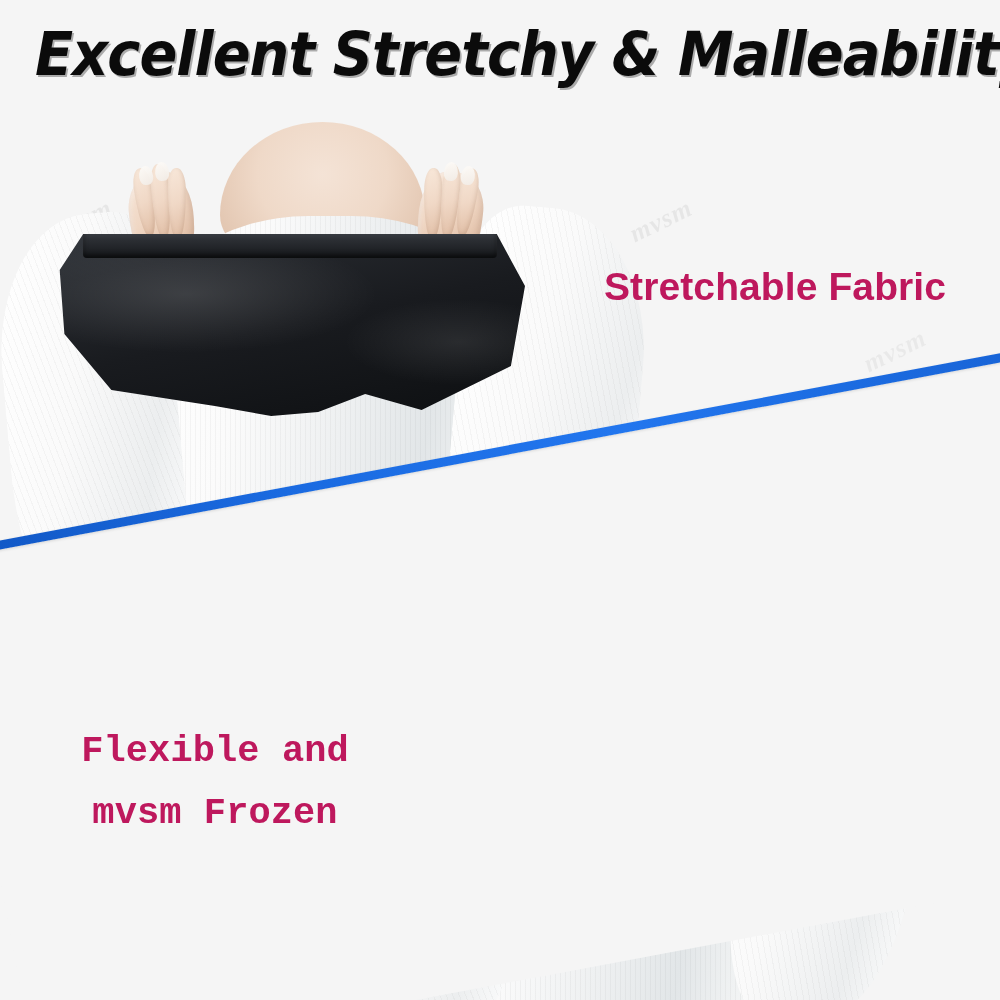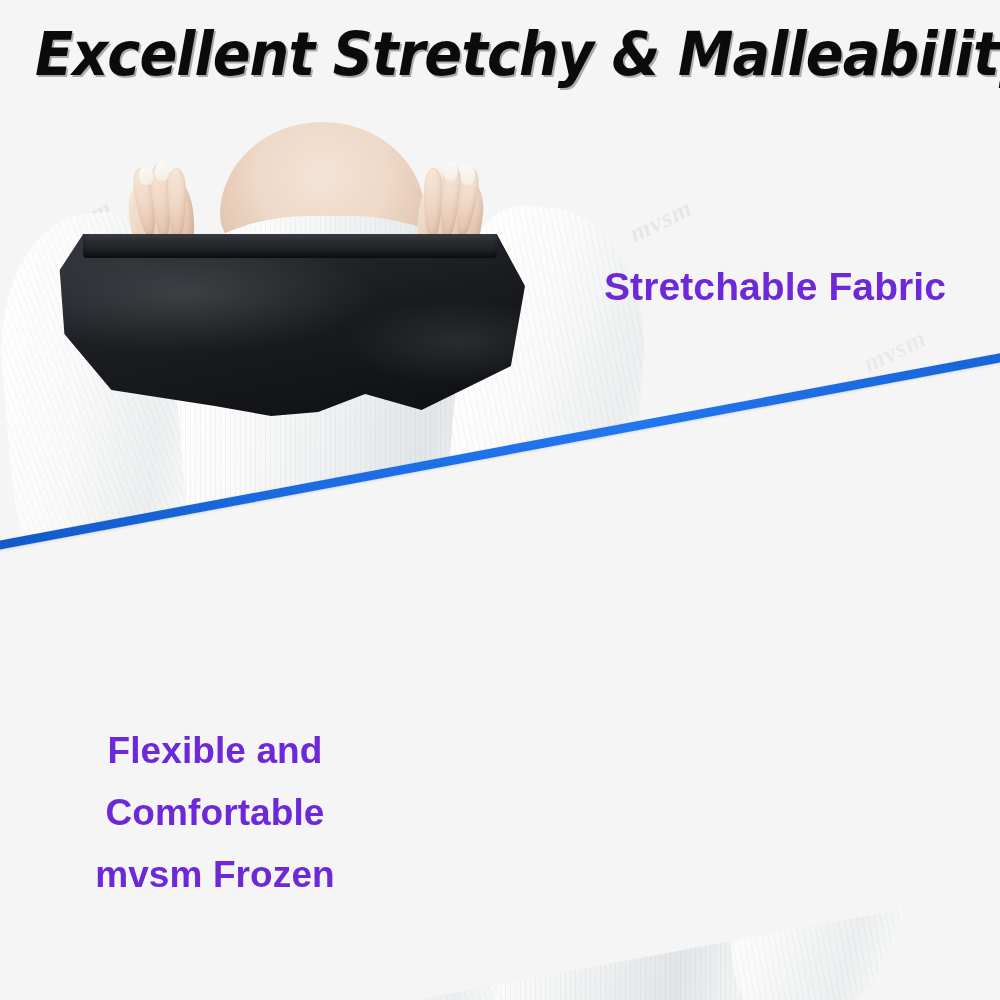--- a/index.html
+++ b/index.html
@@ -181,33 +181,34 @@
     transform-origin:left top;
     z-index:19;
   }
 
   
   .caption{
     position:absolute;
     z-index:40;
     font-family:"Liberation Sans", sans-serif;
     font-weight:700;
-    color:#6d28d9;
+    color:#be185d;
     letter-spacing:.1px;
   }
   .caption-right{
     left:604px; top:252px;
     font-size:39px; line-height:70px;
     text-align:left;
   }
   .caption-left{
     left:60px; top:720px;
     width:310px;
     font-size:37px; line-height:62px;
     text-align:center;
+    font-family:Liberation Mono, monospace;
   }
   .cap-line{ display:block; white-space:nowrap; }
 </style>
 </head>
 <body>
 
 <div id="poster">
 
   <div class="scene scene-top">
 
@@ -310,17 +311,16 @@
   </div>
 
   <div class="headline">Excellent Stretchy &amp; Malleability</div>
 
   <div class="caption caption-right">
     <span class="cap-line">Stretchable Fabric</span>
   </div>
 
   <div class="caption caption-left">
     <span class="cap-line">Flexible and</span>
-    <span class="cap-line">Comfortable</span>
     <span class="cap-line">mvsm Frozen</span>
   </div>
 
 </div>
 
 </body></html>

